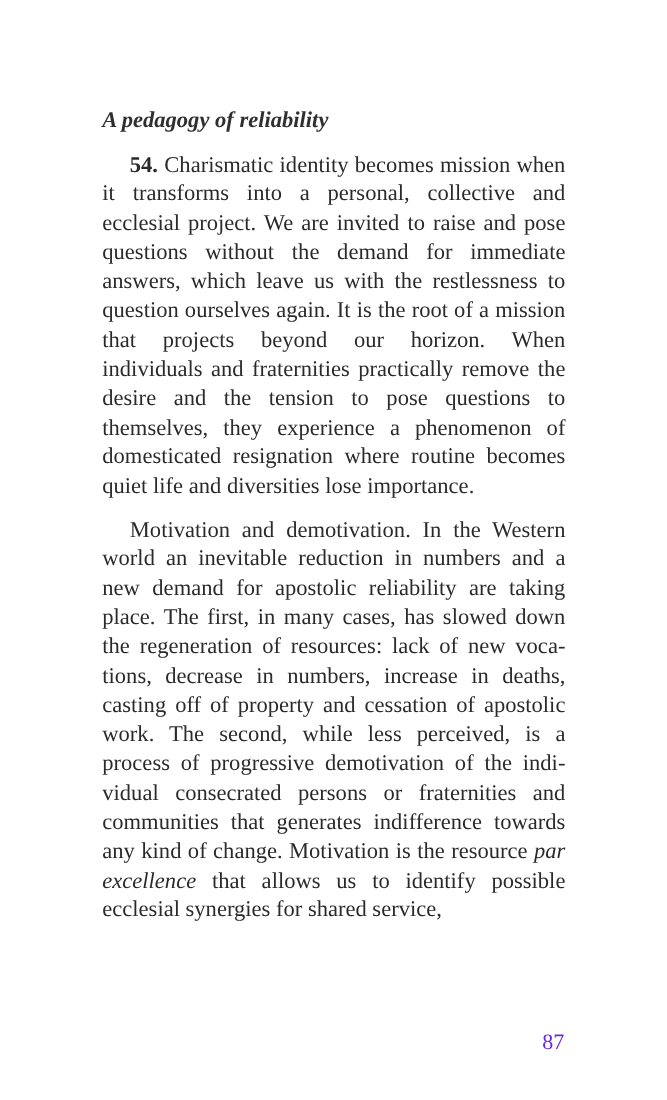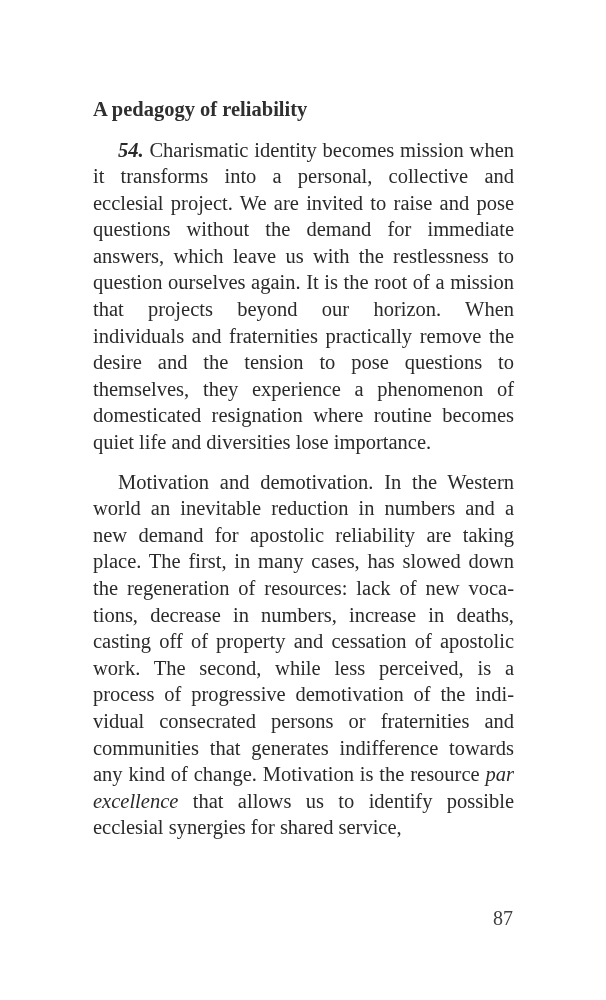--- a/index.html
+++ b/index.html
@@ -15,52 +15,52 @@
       font-family: "Liberation Serif", "DejaVu Serif", serif;
       color: #2a2a2a;
     }
     .page {
       position: absolute;
       left: 93px;
       top: 96px;
       width: 421px;
     }
     .section-heading {
+      font-style: italic;
       font-size: 20.5px;
       line-height: 26.5px;
       margin: 0 0 14px 0;
       color: #2f2f2f;
     }
     .paragraph {
       font-size: 20.5px;
       line-height: 26.6px;
       text-align: justify;
       text-indent: 25px;
       margin: 0;
       hyphens: manual;
     }
     .paragraph + .paragraph {
       margin-top: 13px;
     }
     .para-number {
       font-weight: bold;
-      font-style: italic;
     }
     .run-in-heading {
     }
     em.emph {
       font-style: italic;
     }
     .page-number {
       position: absolute;
       right: 93px;
-      top: 906px;
+      top: 936px;
       font-size: 20px;
       line-height: 24px;
-      color: #404040;
+      color: #6d28d9;
     }
   </style>
 </head>
 <body>
 
 <div class="page">
   <h2 class="section-heading">A pedagogy of reliability</h2>
 
   <p class="paragraph"><span class="para-number">54.</span><span> Charismatic identity becomes mission when it transforms into a personal, collective and ecclesial project. We are invited to raise and pose questions without the demand for im­mediate answers, which leave us with the rest­lessness to question ourselves again. It is the root of a mission that projects beyond our hori­zon. When individuals and fraternities practi­cally remove the desire and the tension to pose questions to themselves, they experience a phe­nomenon of domesticated resignation where routine becomes quiet life and diversities lose importance.</span></p>
 

